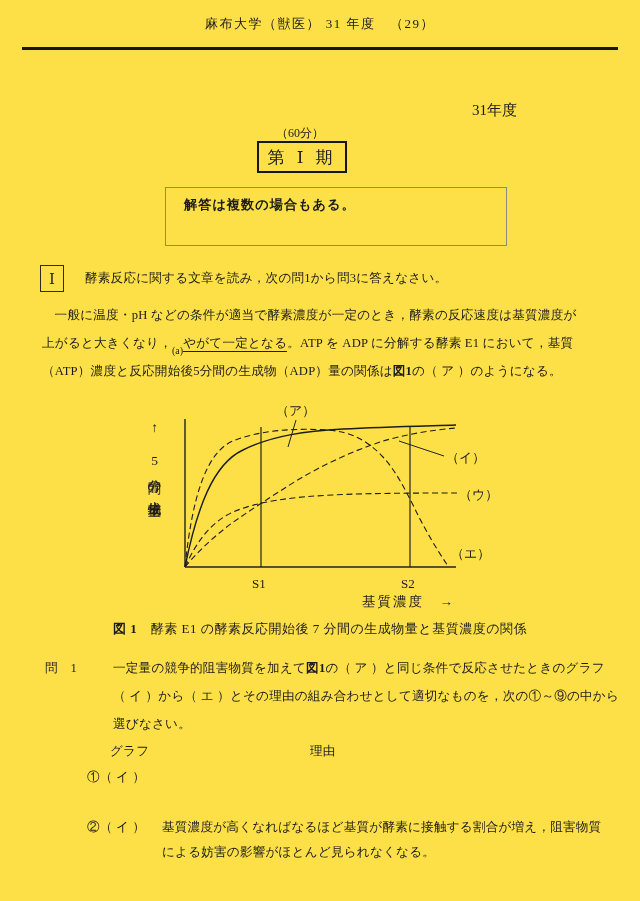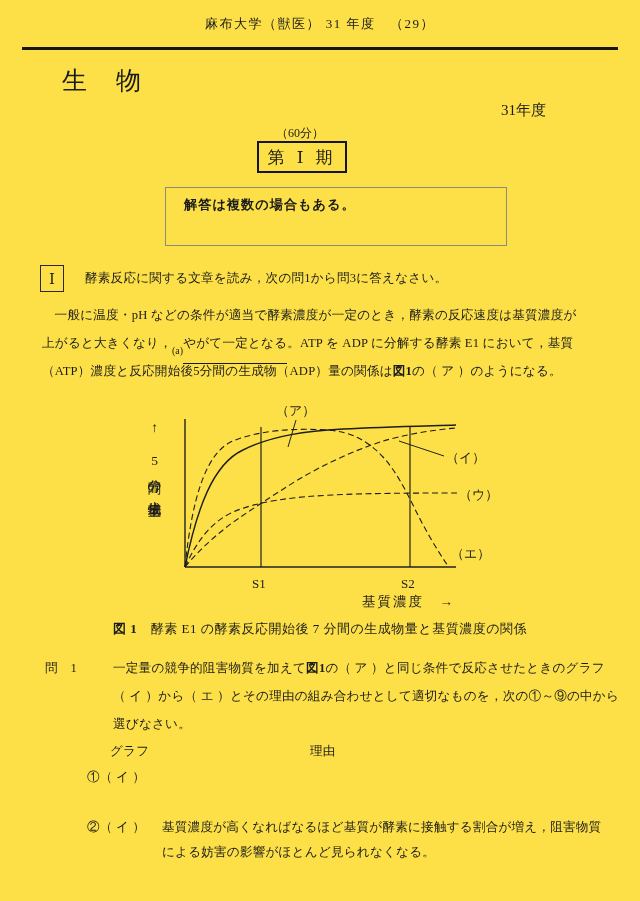--- a/index.html
+++ b/index.html
@@ -14,21 +14,21 @@
   }
   .line{position:absolute;white-space:nowrap;font-size:12.6px;letter-spacing:.2px;}
   .b{font-weight:bold;}
   
   .hdr{position:absolute;top:15px;left:0;right:0;text-align:center;font-size:13px;letter-spacing:1.5px;}
   .hrule{position:absolute;top:47px;left:22px;width:596px;height:3px;background:#161616;}
   
   .subject{position:absolute;left:62px;top:64px;font-size:25px;letter-spacing:2px;}
   .heading{position:absolute;top:90px;left:0;right:40px;text-align:center;font-size:27px;font-weight:bold;letter-spacing:2px;}
   .duration{position:absolute;top:125px;left:0;right:40px;text-align:center;font-size:12px;}
-  .year{position:absolute;left:501px;top:101px;font-size:15px;}
+  .year{position:absolute;left:472px;top:101px;font-size:15px;}
   .period-box{
     position:absolute;left:257px;top:141px;width:86px;height:28px;
     border:2.5px solid #161616;display:flex;align-items:center;justify-content:center;
     font-size:17px;letter-spacing:4px;
   }
   
   .notice{
     position:absolute;left:165px;top:187px;width:340px;height:57px;
     border:1px solid #8a8a84;padding:0;
   }
@@ -37,41 +37,40 @@
   .n2{top:33px;}
   
   .sec-box{
     position:absolute;left:40px;top:265px;width:22px;height:25px;
     border:1.5px solid #2a2a2a;display:flex;align-items:center;justify-content:center;
     font-size:15px;
   }
   
   .indent1{text-indent:1em;}
   .suba{font-size:10px;vertical-align:-7px;letter-spacing:0;}
-  .uline{border-bottom:1.2px solid #1b1b1b;padding-bottom:13px;}
+  .uline{border-bottom:1.2px solid #1b1b1b;padding-bottom:1px;}
   
   .fig-svg{position:absolute;left:140px;top:392px;}
   .ylab{
     position:absolute;left:145px;top:420px;height:152px;
     writing-mode:vertical-rl;text-orientation:upright;
     font-size:13.5px;letter-spacing:1.5px;
   }
   .caption{position:absolute;top:620px;left:0;right:0;text-align:center;font-size:13px;letter-spacing:.5px;}
   svg text{font-family:"Liberation Serif","DejaVu Serif",serif;font-size:13px;fill:#1b1b1b;}
   svg .xl{font-size:13.5px;letter-spacing:2px;}
 </style>
 </head>
 <body>
 
 <div class="page">
 
   <div class="hdr">麻布大学（獣医） 31 年度　（29）</div>
   <div class="hrule"></div>
 
-  <div class="subject">生　物</div>
   <div class="duration">（60分）</div>
   <div class="year">31年度</div>
   <div class="period-box">
     <span>第 Ⅰ 期</span>
   </div>
 
   <div class="notice">
     <div class="n-line n1">解答は複数の場合もある。</div>
   </div>
 

